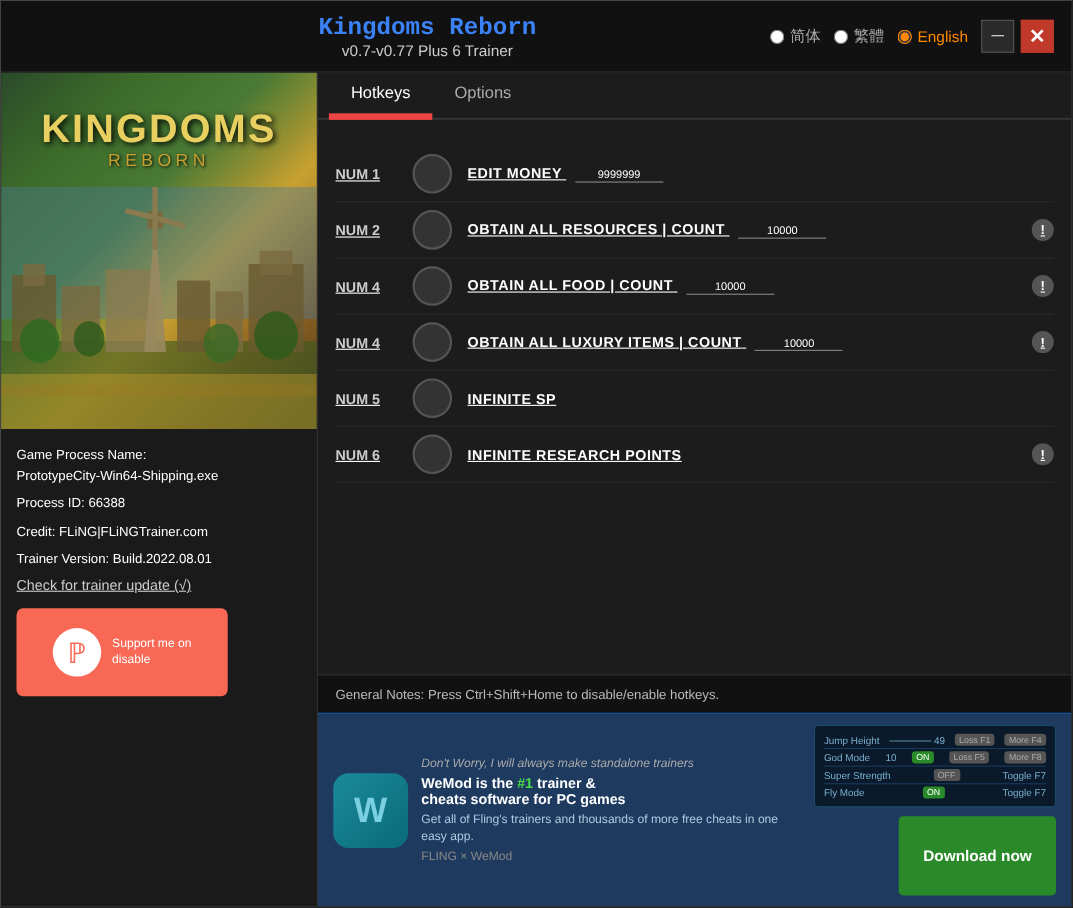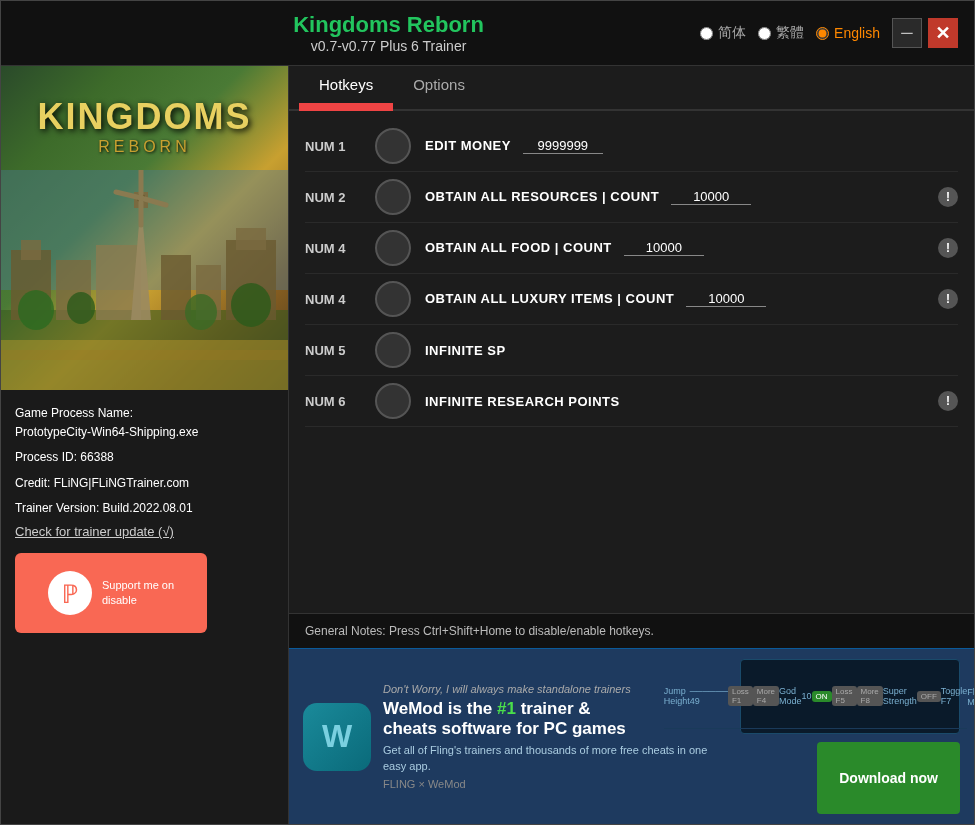--- a/index.html
+++ b/index.html
@@ -31,21 +31,22 @@
       border-bottom: 1px solid #333;
       min-height: 65px;
     }
     .title-center {
       text-align: center;
       flex: 1;
     }
     .title-main {
       font-size: 22px;
       font-weight: bold;
-      color: #22c55e;
+      color: #3b82f6;
+      font-family: Liberation Mono, monospace;
     }
     .title-sub {
       font-size: 14px;
       color: #ccc;
     }
     .lang-options {
       display: flex;
       align-items: center;
       gap: 12px;
     }
@@ -218,28 +219,29 @@
     .tab {
       padding: 10px 20px;
       font-size: 15px;
       color: #aaa;
       cursor: pointer;
       border-bottom: 2px solid transparent;
       margin-bottom: -2px;
     }
     .tab.active {
       color: #fff;
-      border-bottom: 8px solid #ef4444;
+      border-bottom: 6px solid #ef4444;
     }
 
     
     .options-area {
       flex: 1;
-      padding: 10px 16px;
+      padding: 24px 16px;
       overflow-y: auto;
+      text-decoration: underline;
     }
 
     
     .hotkey-row {
       display: flex;
       align-items: center;
       padding: 7px 0;
       border-bottom: 1px solid #2a2a2a;
       min-height: 42px;
     }
@@ -267,21 +269,21 @@
       color: #fff;
       font-weight: bold;
       letter-spacing: 0.5px;
       flex: 1;
     }
     .count-input {
       background: transparent;
       border: none;
       border-bottom: 1px solid #888;
       color: #fff;
-      font-size: 13px;
+      font-size: 10px;
       width: 80px;
       text-align: center;
       outline: none;
       margin-left: 8px;
     }
     .info-icon {
       width: 20px;
       height: 20px;
       border-radius: 50%;
       background: #555;
@@ -327,21 +329,21 @@
       font-size: 30px;
       color: #fff;
       font-weight: 900;
       position: relative;
       overflow: hidden;
     }
     .ad-text-block {
       flex: 1;
     }
     .ad-headline {
-      font-size: 17px;
+      font-size: 13px;
       font-weight: bold;
       color: #fff;
       margin-bottom: 4px;
     }
     .ad-headline .highlight {
       color: #4adf4a;
     }
     .ad-subtext {
       font-size: 11px;
       color: #aacce0;
@@ -360,21 +362,21 @@
       gap: 8px;
       flex-shrink: 0;
     }
     .ad-screenshot {
       width: 220px;
       height: 75px;
       background: #0a1a2a;
       border: 1px solid #1a4a6a;
       border-radius: 4px;
       display: flex;
-      flex-direction: row;
+      flex-direction: column;
       justify-content: center;
       padding: 4px 8px;
       font-size: 9px;
       color: #7aafcf;
     }
     .ad-screenshot-row {
       display: flex;
       align-items: center;
       justify-content: space-between;
       padding: 2px 0;

